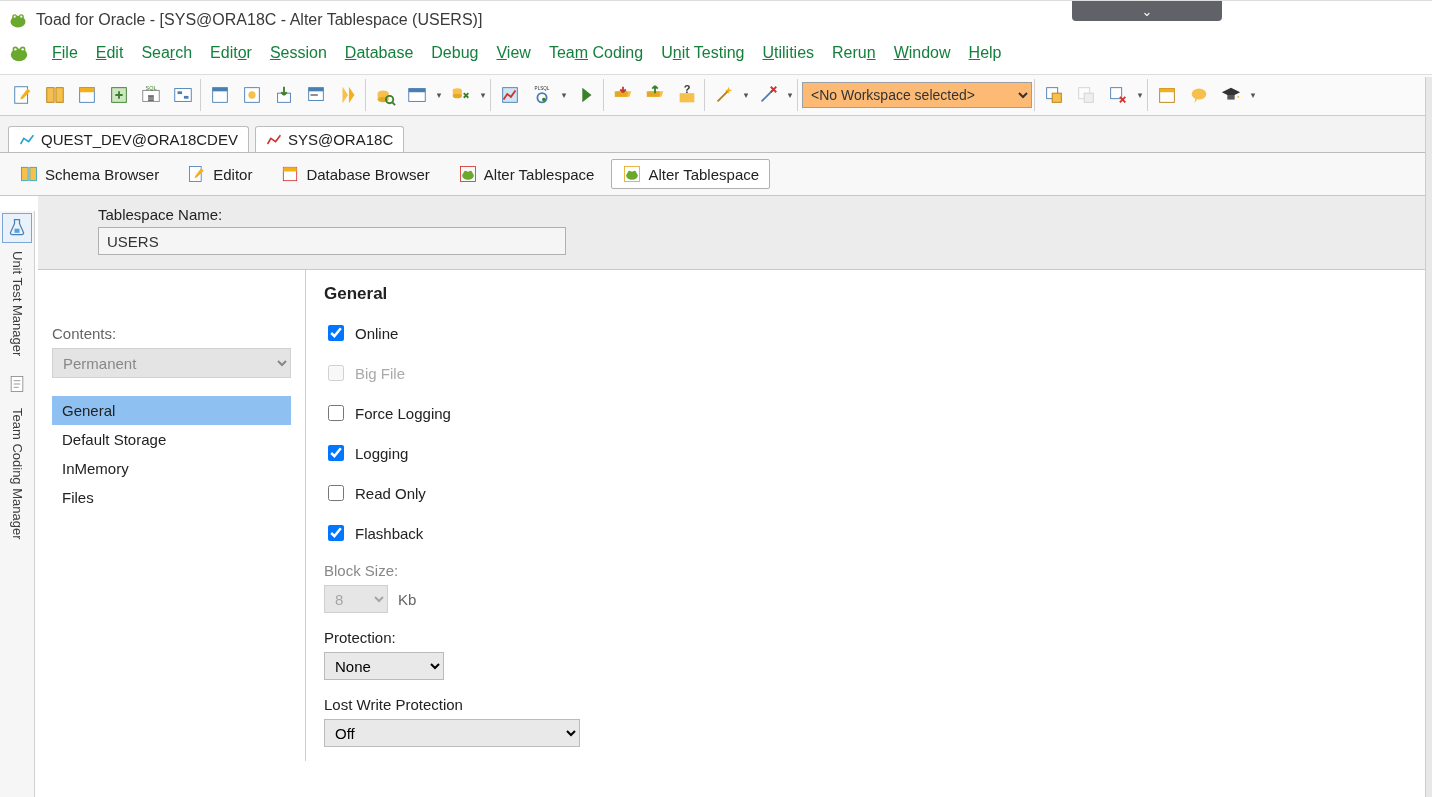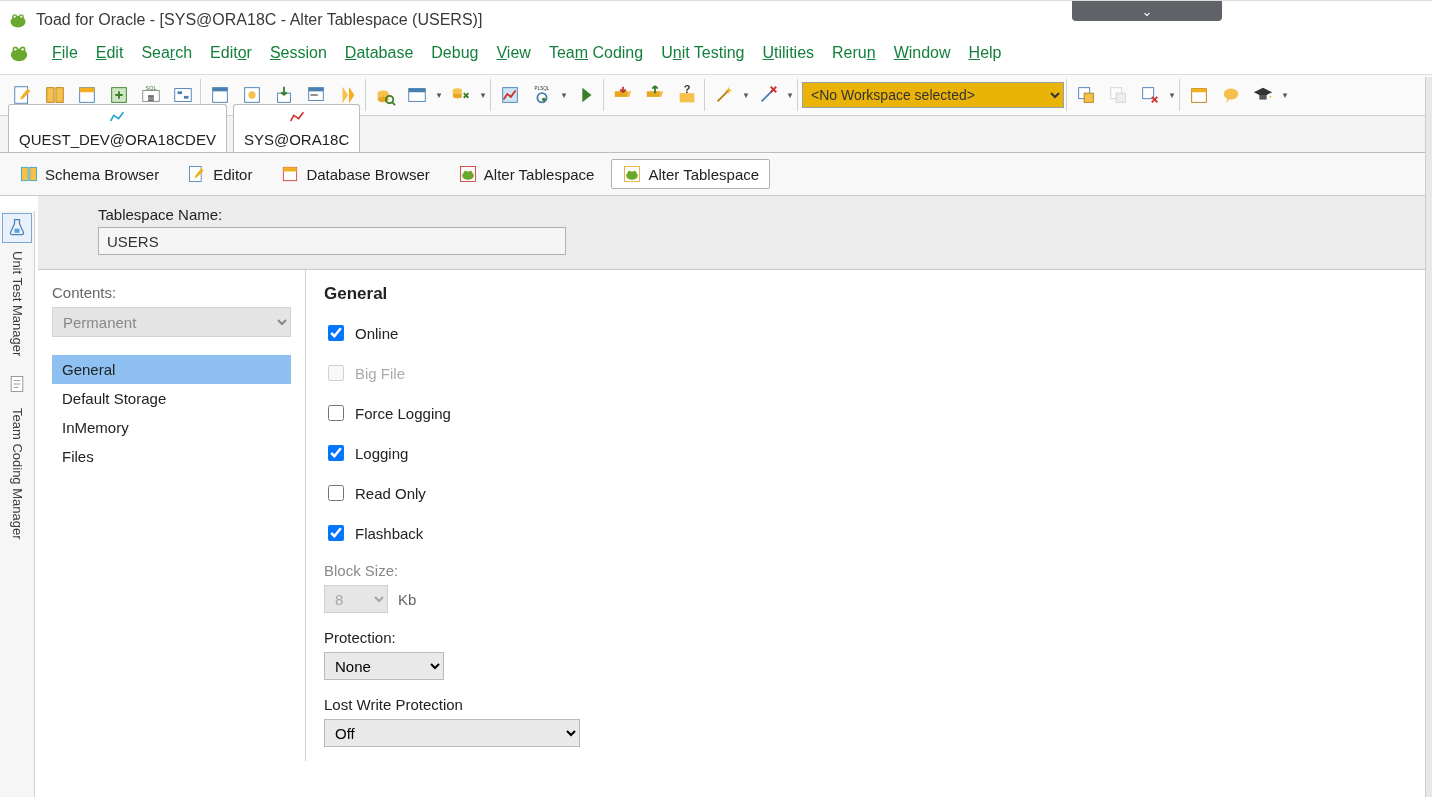--- a/index.html
+++ b/index.html
@@ -101,23 +101,23 @@
   .tbtn svg { width: 22px; height: 22px; }
   .tiny-drop {
     width: 10px;
     display:flex;
     align-items:center;
     justify-content:center;
     font-size:9px;
     color:#555;
   }
   .workspace-select {
-    width: 262px;
+    width: 230px;
     height: 26px;
-    background: #eab308;
+    background: #fdba74;
     border: 1px solid #9aa0a6;
     font-size: 14px;
     color: #333;
     padding: 0 4px;
   }
   .conn-tabs {
     display: flex;
     align-items: flex-end;
     padding: 4px 8px 0 8px;
     background: #f3f3f3;
@@ -129,21 +129,20 @@
     display: flex;
     align-items: center;
     gap: 6px;
     padding: 4px 10px;
     background: #fff;
     border: 1px solid #bcbcbc;
     border-bottom: none;
     border-top-left-radius: 3px;
     border-top-right-radius: 3px;
     font-size: 15px;
-    flex-direction: column;
   }
   .conn-tab.active {
     background: #fff;
     box-shadow: inset 0 -2px 0 #fff;
   }
   .conn-tab .ci {
     width: 16px; height: 16px;
   }
   .sub-tabs {
     display: flex;
@@ -225,20 +224,21 @@
   .left-col {
     width: 268px;
     padding: 14px 14px 0 14px;
     border-right: 1px solid #cfcfcf;
     box-sizing: border-box;
   }
   .left-col .lbl2 {
     font-size: 15px;
     color: #666;
     margin-bottom: 6px;
+    margin-top: 41px;
   }
   .left-col select.contents {
     width: 100%;
     height: 30px;
     background: #d9d9d9;
     border: 1px solid #c0c0c0;
     color: #555;
     font-size: 15px;
     padding: 0 6px;
   }

